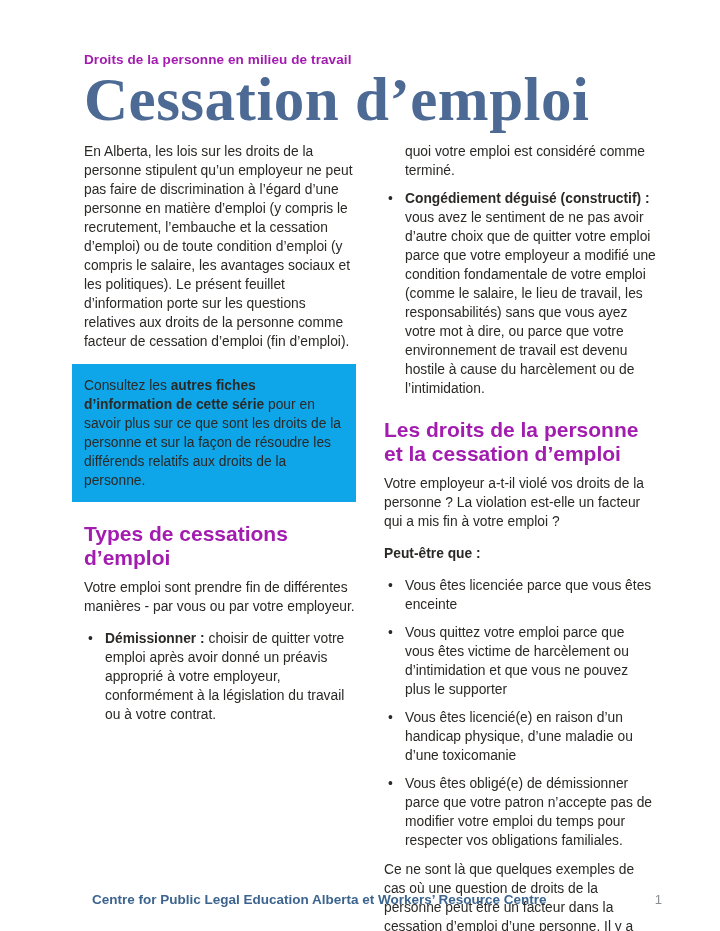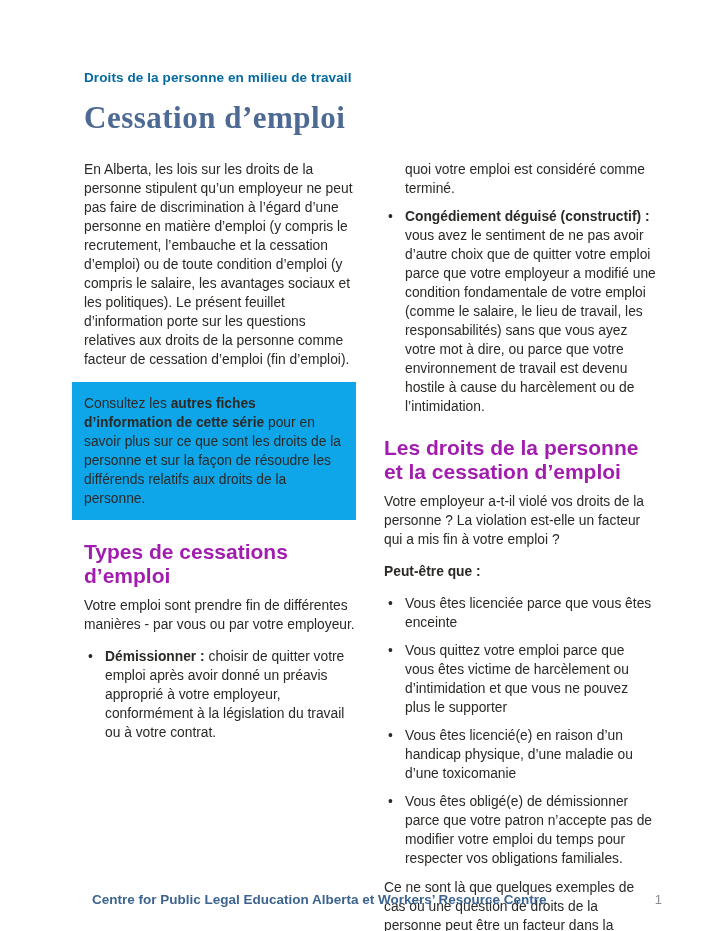--- a/index.html
+++ b/index.html
@@ -12,28 +12,27 @@
     overflow: hidden;
   }
   .page {
     padding: 52px 64px 0 84px;
     height: 100%;
     position: relative;
   }
   .kicker {
     font-size: 13.5px;
     font-weight: bold;
-    color: #0369a1;
+    color: #a21caf;
     letter-spacing: 0.1px;
-    margin-top: 18px;
   }
   .title {
     font-family: "Liberation Serif", serif;
     font-weight: bold;
-    font-size: 31px;
+    font-size: 61px;
     line-height: 50px;
     color: #4d6a94;
     margin-top: 8px;
     margin-bottom: 17px;
     letter-spacing: 0.5px;
   }
   .columns {
     display: flex;
     gap: 28px;
   }

